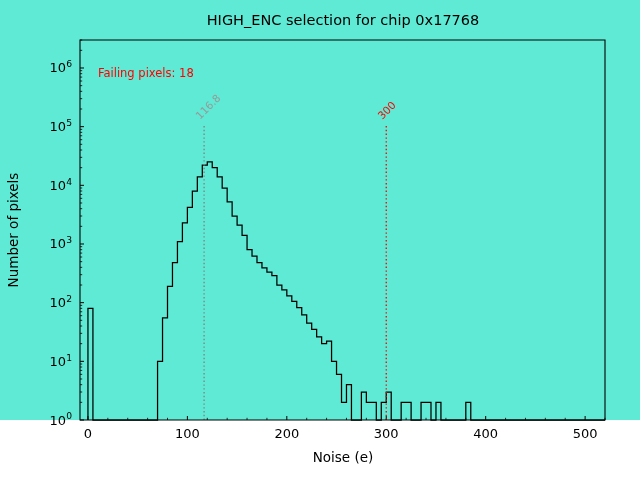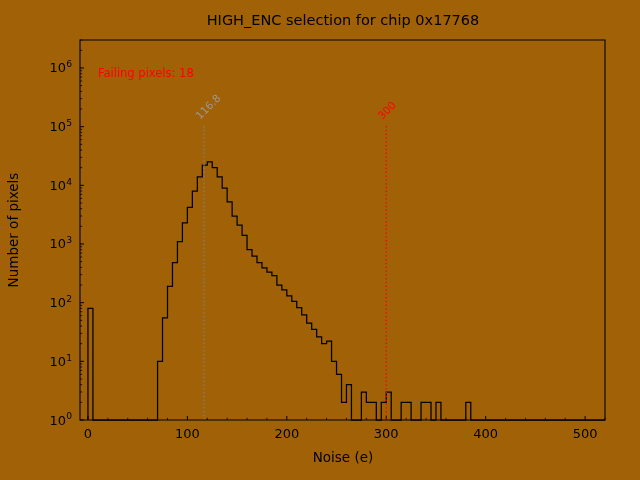--- a/index.html
+++ b/index.html
@@ -9,22 +9,22 @@
   }
   body {
     width: 640px;
     height: 480px;
     font-family: "DejaVu Sans", "Liberation Sans", sans-serif;
     overflow: hidden;
   }
   #figure {
     position: relative;
     width: 640px;
-    height: 480px;
-    background: #a16207;
+    height: 420px;
+    background: #5eead4;
   }
   svg#plot {
     display: block;
     width: 640px;
     height: 480px;
   }
   .axis-line {
     fill: none;
     stroke: #000000;
     stroke-width: 1.1;

